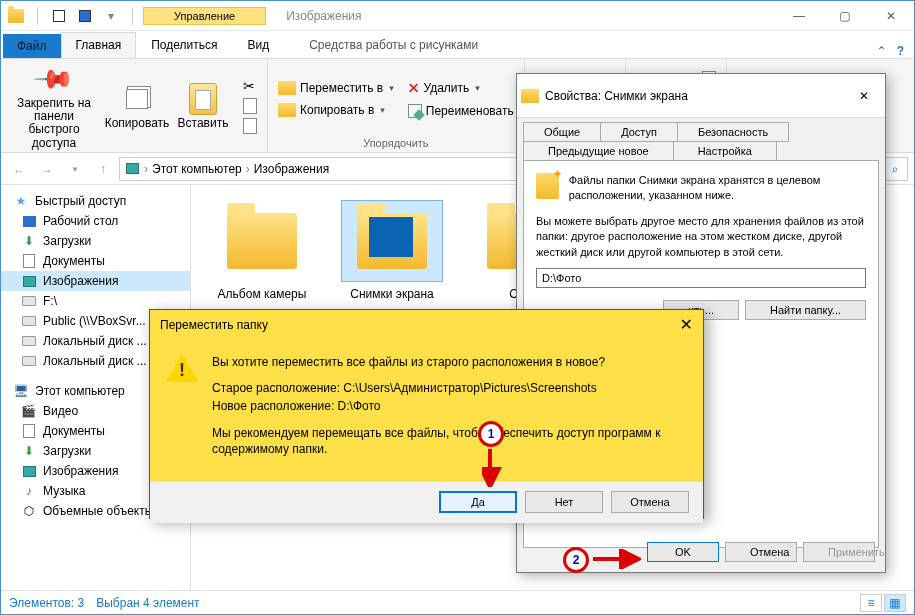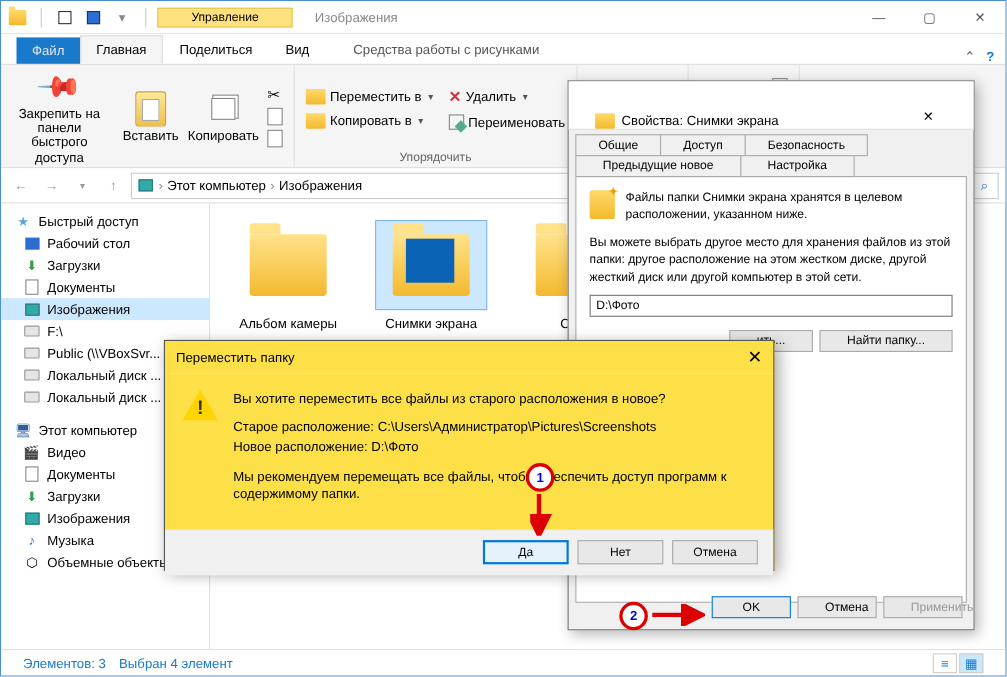--- a/index.html
+++ b/index.html
@@ -10,21 +10,21 @@
 .qat-folder{width:16px;height:14px;background:linear-gradient(#ffd96a,#f3b92e);border-radius:1px;position:relative}
 .qat-folder:before{content:"";position:absolute;top:-3px;left:0;width:6px;height:3px;background:#ffd96a;border-radius:1px 1px 0 0}
 .qat-chk{width:12px;height:12px;border:1px solid #333}
 .title-sep{width:1px;height:18px;background:#ccc;margin:0 6px}
 .title-tools{background:#ffe17f;padding:2px 30px;font-size:11px;border:1px solid #e5c545}
 .title-main{margin-left:20px;color:#888}
 .title-spacer{flex:1}
 .win-btn{width:46px;height:30px;display:flex;align-items:center;justify-content:center;color:#555}
 
 .tabs{height:28px;display:flex;align-items:flex-end;background:#fff;border-bottom:1px solid #dadada}
-.file-tab{background:#1979ca;color:#e5e5e5;padding:5px 14px;margin-left:14px}
+.file-tab{background:#1979ca;color:#0f172a;padding:5px 14px;margin-left:2px}
 .tab{padding:5px 14px;border:1px solid transparent}
 .tab.active{border:1px solid #dadada;border-bottom:1px solid #f5f5f5;background:#f5f5f5}
 .tab.tool{color:#555;margin-left:10px}
 .help-area{margin-left:auto;display:flex;align-items:center;padding-right:10px;gap:10px;color:#666}
 
 .ribbon{height:94px;background:#f5f5f5;border-bottom:1px solid #dadada;display:flex}
 .group{border-right:1px solid #e0e0e0;padding:2px 6px;display:flex;flex-direction:column}
 .group-body{flex:1;display:flex;align-items:center;gap:6px}
 .group-label{text-align:center;font-size:11px;color:#666;padding:1px 0}
 .big-btn{display:flex;flex-direction:column;align-items:center;gap:2px;padding:2px 4px;text-align:center;font-size:11px;line-height:1.1;width:60px}
@@ -73,26 +73,26 @@
 
 .items-area{flex:1;padding:16px;display:flex;gap:20px}
 .item{width:110px;text-align:center}
 .item.sel .item-ico{outline:1px solid #7bb1e8;background:#cce8ff}
 .item-ico{width:100px;height:80px;margin:0 auto 6px;display:flex;align-items:center;justify-content:center}
 .big-folder{width:70px;height:56px;background:linear-gradient(#ffe28a,#f3b92e);border-radius:3px;position:relative}
 .big-folder:before{content:"";position:absolute;top:-10px;left:0;width:28px;height:10px;background:#ffe28a;border-radius:3px 3px 0 0}
 .folder-thumb{position:absolute;left:12px;top:4px;width:44px;height:40px;background:#0a63b5}
 .item-lbl{font-size:12px}
 
-.statusbar{position:absolute;bottom:0;left:0;right:0;height:24px;border-top:1px solid #e0e0e0;display:flex;align-items:center;padding:0 20px;gap:12px;font-size:11px;color:#1979ca;background:#fff}
+.statusbar{position:absolute;bottom:0;left:0;right:0;height:24px;border-top:1px solid #e0e0e0;display:flex;align-items:center;padding:0 8px;gap:12px;font-size:11px;color:#1979ca;background:#fff}
 .status-right{margin-left:auto;display:flex;gap:2px}
 .view-btn{width:22px;height:18px;border:1px solid #ccc;display:flex;align-items:center;justify-content:center}
 
 .props-win{position:absolute;right:28px;top:72px;width:370px;height:500px;background:#f0f0f0;border:1px solid #777;box-shadow:3px 3px 12px rgba(0,0,0,.3)}
-.props-title{height:44px;background:#fff;display:flex;align-items:flex-end;padding:0 24px;gap:6px;border-bottom:1px solid #ddd}
+.props-title{height:44px;background:#fff;display:flex;align-items:center;padding:0 4px;gap:6px;border-bottom:1px solid #ddd}
 .props-close{margin-left:auto;padding:4px 12px}
 .tabstrip{display:flex;flex-wrap:wrap;padding:4px 6px 0}
 .ptab{padding:3px 20px;border:1px solid #aaa;background:#f0f0f0;font-size:11px;margin-right:-1px;margin-bottom:-1px}
 .ptab.row2{padding:3px 24px}
 .ptab.active{background:#fff;border-bottom:1px solid #fff;z-index:1}
 .props-body{margin:0 6px 6px;background:#fff;border:1px solid #aaa;padding:12px;height:388px}
 .props-row{display:flex;gap:10px;margin-bottom:10px}
 .info-text{font-size:11px;line-height:1.4}
 .loc-input{width:100%;border:1px solid #777;padding:3px 5px;font-size:11px;margin-top:8px}
 .props-btns{display:flex;gap:6px;justify-content:flex-end;margin-top:12px}
@@ -158,29 +158,29 @@
     <div class="group-body">
       <div class="big-btn" style="width:94px">
         <div class="ico">
             <span class="pin">📌</span>
           </div>
         <span style="white-space:pre-line">Закрепить на панели
 быстрого доступа</span>
       </div>
       <div class="big-btn">
         <div class="ico">
-            <div class="paste-ico"></div>
-          </div>
-        <span>Вставить</span>
+            <div class="copy-ico"></div>
+          </div>
+        <span>Копировать</span>
       </div>
       <div class="big-btn">
         <div class="ico">
-            <div class="copy-ico"></div>
-          </div>
-        <span>Копировать</span>
+            <div class="paste-ico"></div>
+          </div>
+        <span>Вставить</span>
       </div>
       <div class="small-stack">
         <div class="small-btn">
             <span class="scis">✂</span>
           </div>
         <div class="small-btn">
             <span class="doc-ico"></span>
           </div>
         <div class="small-btn">
             <span class="doc-ico"></span>

